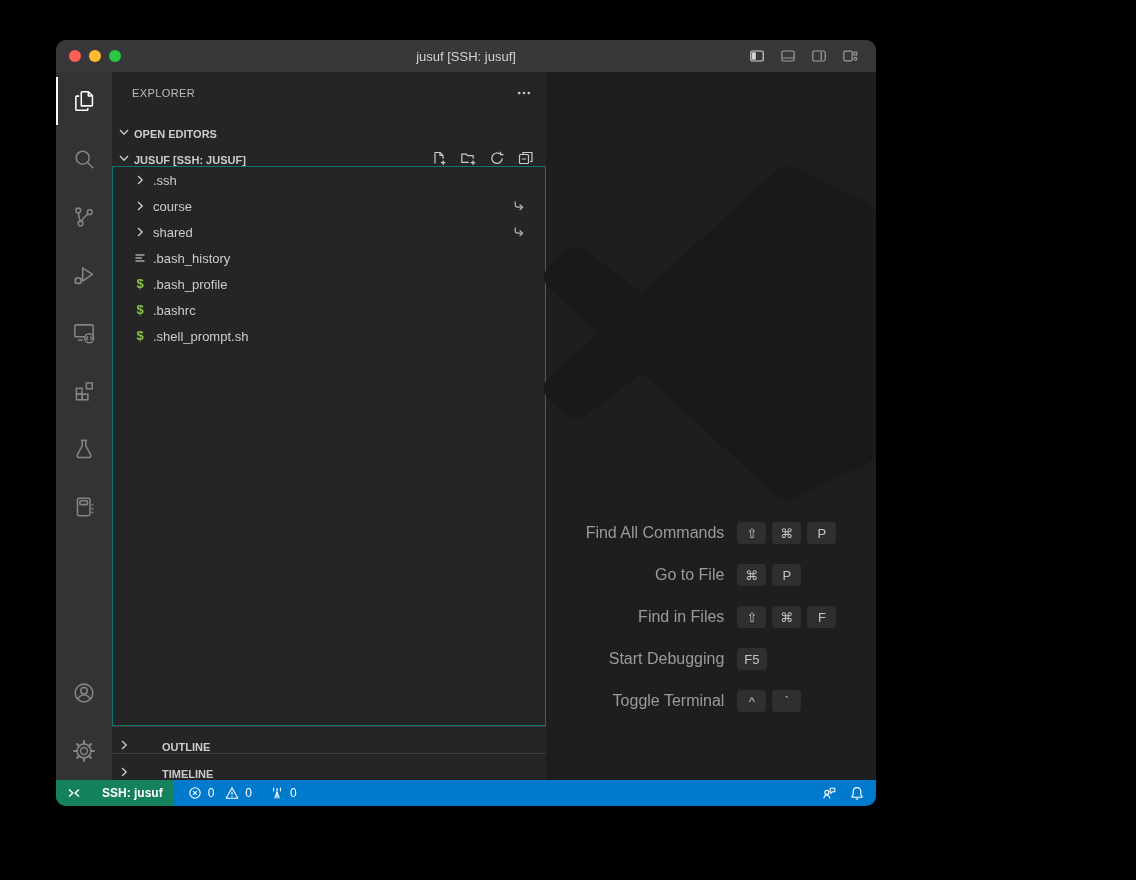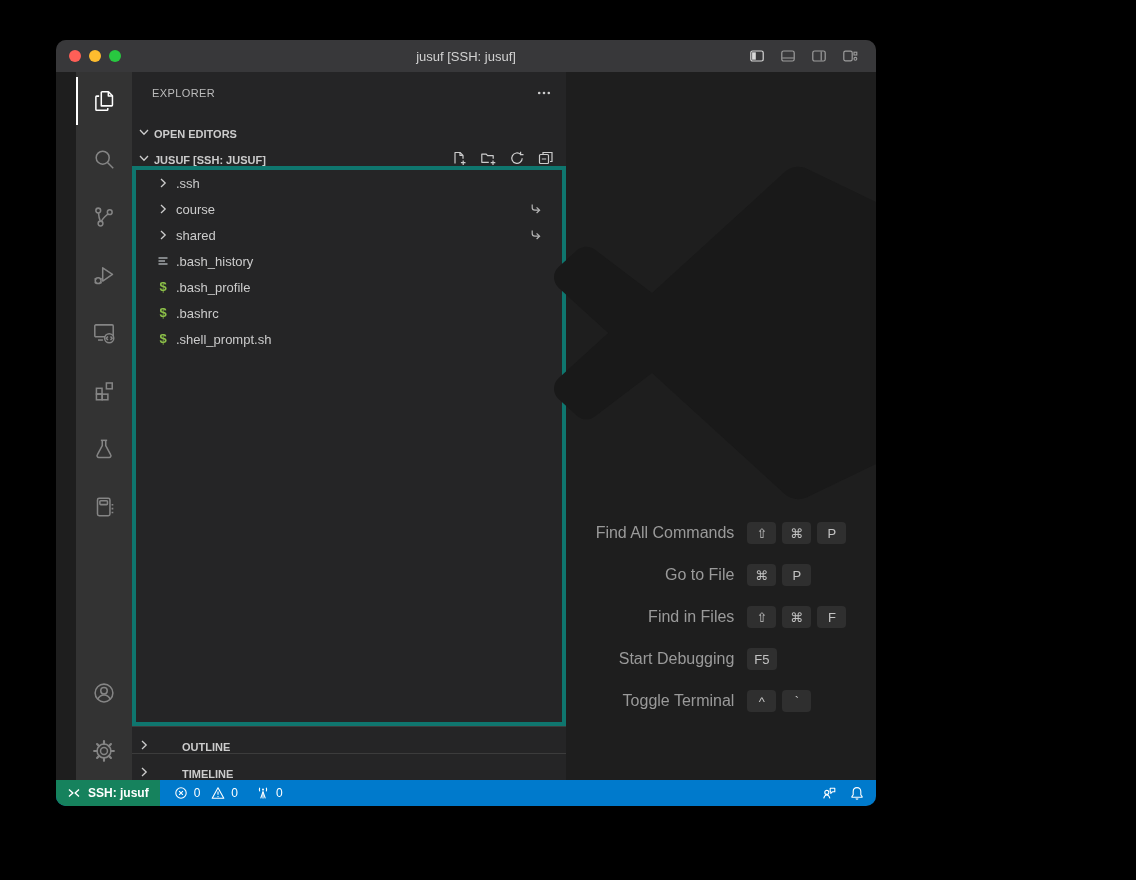--- a/index.html
+++ b/index.html
@@ -11,58 +11,58 @@
   .titlebar{flex:0 0 32px;background:#38383a;display:flex;align-items:center;position:relative;}
   .traffic{display:flex;gap:8px;padding-left:13px;z-index:2;}
   .light{width:12px;height:12px;border-radius:50%;}
   .light.red{background:#ff5f57;}.light.yellow{background:#febc2e;}.light.green{background:#28c840;}
   .win-title{position:absolute;left:0;right:0;text-align:center;font-size:13px;color:#d2d2d2;pointer-events:none;}
   .layout-controls{margin-left:auto;display:flex;gap:15px;padding-right:18px;z-index:2;}
   .lc{width:16px;height:16px;color:#9d9d9d;display:flex;}
   .lc.active{color:#d8d8d8;}
   .lc svg{width:16px;height:16px;}
   
-  .main{flex:1;display:flex;min-height:0;margin-left:20px;}
+  .main{flex:1;display:flex;min-height:0;}
   .activitybar{width:56px;background:#333333;display:flex;flex-direction:column;}
   .ab-item{height:58px;display:flex;align-items:center;justify-content:center;color:#858585;position:relative;cursor:pointer;}
   .ab-item svg{width:26px;height:26px;}
   .ab-item.active{color:#ffffff;}
   .ab-item.active::before{content:"";position:absolute;left:0;top:5px;bottom:5px;width:2px;background:#ffffff;}
   .ab-spacer{flex:1;}
   
   .sidebar{width:434px;background:#252526;display:flex;flex-direction:column;color:#cccccc;font-size:13px;min-height:0;}
   .pane-title{flex:0 0 42px;display:flex;align-items:center;padding:0 14px 0 20px;font-size:11px;letter-spacing:.4px;color:#bcbcbc;}
   .more-btn{margin-left:auto;color:#cccccc;display:flex;cursor:pointer;}
   .more-btn svg{width:16px;height:16px;}
   .section-h{flex:0 0 26px;display:flex;align-items:flex-end;padding:0 12px 0 4px;font-weight:700;font-size:11px;color:#cccccc;cursor:pointer;}
   .section-h .chev{width:16px;height:16px;margin-right:2px;flex:0 0 16px;color:#cccccc;display:flex;}
   .ws-actions{margin-left:auto;display:flex;gap:13px;color:#cccccc;}
   .ws-actions .act{width:16px;height:16px;display:flex;cursor:pointer;}
   .bottom-sec{border-top:1px solid #3c3c3c;gap:28px;}
-  .tree{flex:1 1 auto;border:4px solid #0f766e;overflow:hidden;min-height:0;}
+  .tree{flex:1 1 auto;border:1px solid #0f766e;overflow:hidden;min-height:0;}
   .row{height:26px;display:flex;align-items:center;padding:0 19px;color:#cccccc;cursor:pointer;}
   .twisty{width:16px;height:16px;flex:0 0 16px;margin-right:5px;color:#cccccc;display:flex;}
   .ficon{width:16px;flex:0 0 16px;margin-right:5px;text-align:center;line-height:16px;}
   .ficon.shell{color:#8dc149;font-weight:700;font-size:13px;}
   .ficon.lines{color:#a3a7ab;display:flex;align-items:center;justify-content:center;}
   .ficon.lines svg{width:14px;height:14px;}
   .rname{flex:1;white-space:nowrap;overflow:hidden;}
   .symlink{width:14px;height:14px;color:#b5b5b5;display:flex;}
   
   .editor{flex:1;background:#1e1e1e;display:flex;flex-direction:column;align-items:center;padding-top:94px;min-width:0;}
   .wm-logo{width:334px;height:334px;}
   .wm-logo path{fill:#191919;}
   .shortcuts{margin-top:12px;display:grid;grid-template-columns:auto auto;column-gap:13px;}
   .sc-label{height:42px;display:flex;align-items:center;justify-content:flex-end;text-align:right;color:#9a9a9a;font-size:16px;}
   .sc-keys{height:42px;display:flex;align-items:center;gap:6px;}
   .chip{min-width:15px;height:22px;padding:0 7px;background:rgba(129,129,129,0.18);border-radius:4px;color:#c2c2c2;
         font-size:13px;display:inline-flex;align-items:center;justify-content:center;}
   
   .statusbar{flex:0 0 26px;background:#007acc;display:flex;align-items:center;color:#ffffff;font-size:12px;}
-  .sb-remote{height:100%;background:#16825d;display:flex;align-items:center;gap:7px;padding:0 11px;cursor:pointer;font-weight:600;}
+  .sb-remote{height:100%;background:#16825d;display:flex;align-items:center;gap:21px;padding:0 11px;cursor:pointer;font-weight:600;}
   .sb-remote svg,.sb-item svg,.sb-icon-btn svg{width:14px;height:14px;}
   .sb-item{display:flex;align-items:center;gap:5px;margin-left:14px;cursor:pointer;}
   .sb-item .cnt{margin-left:1px;}
   .sb-gap{margin-left:18px;}
   .sb-right{margin-left:auto;display:flex;align-items:center;gap:14px;padding-right:12px;}
   .sb-icon-btn{display:flex;cursor:pointer;}
   svg{display:block;}
 </style>
 </head>
 <body>

